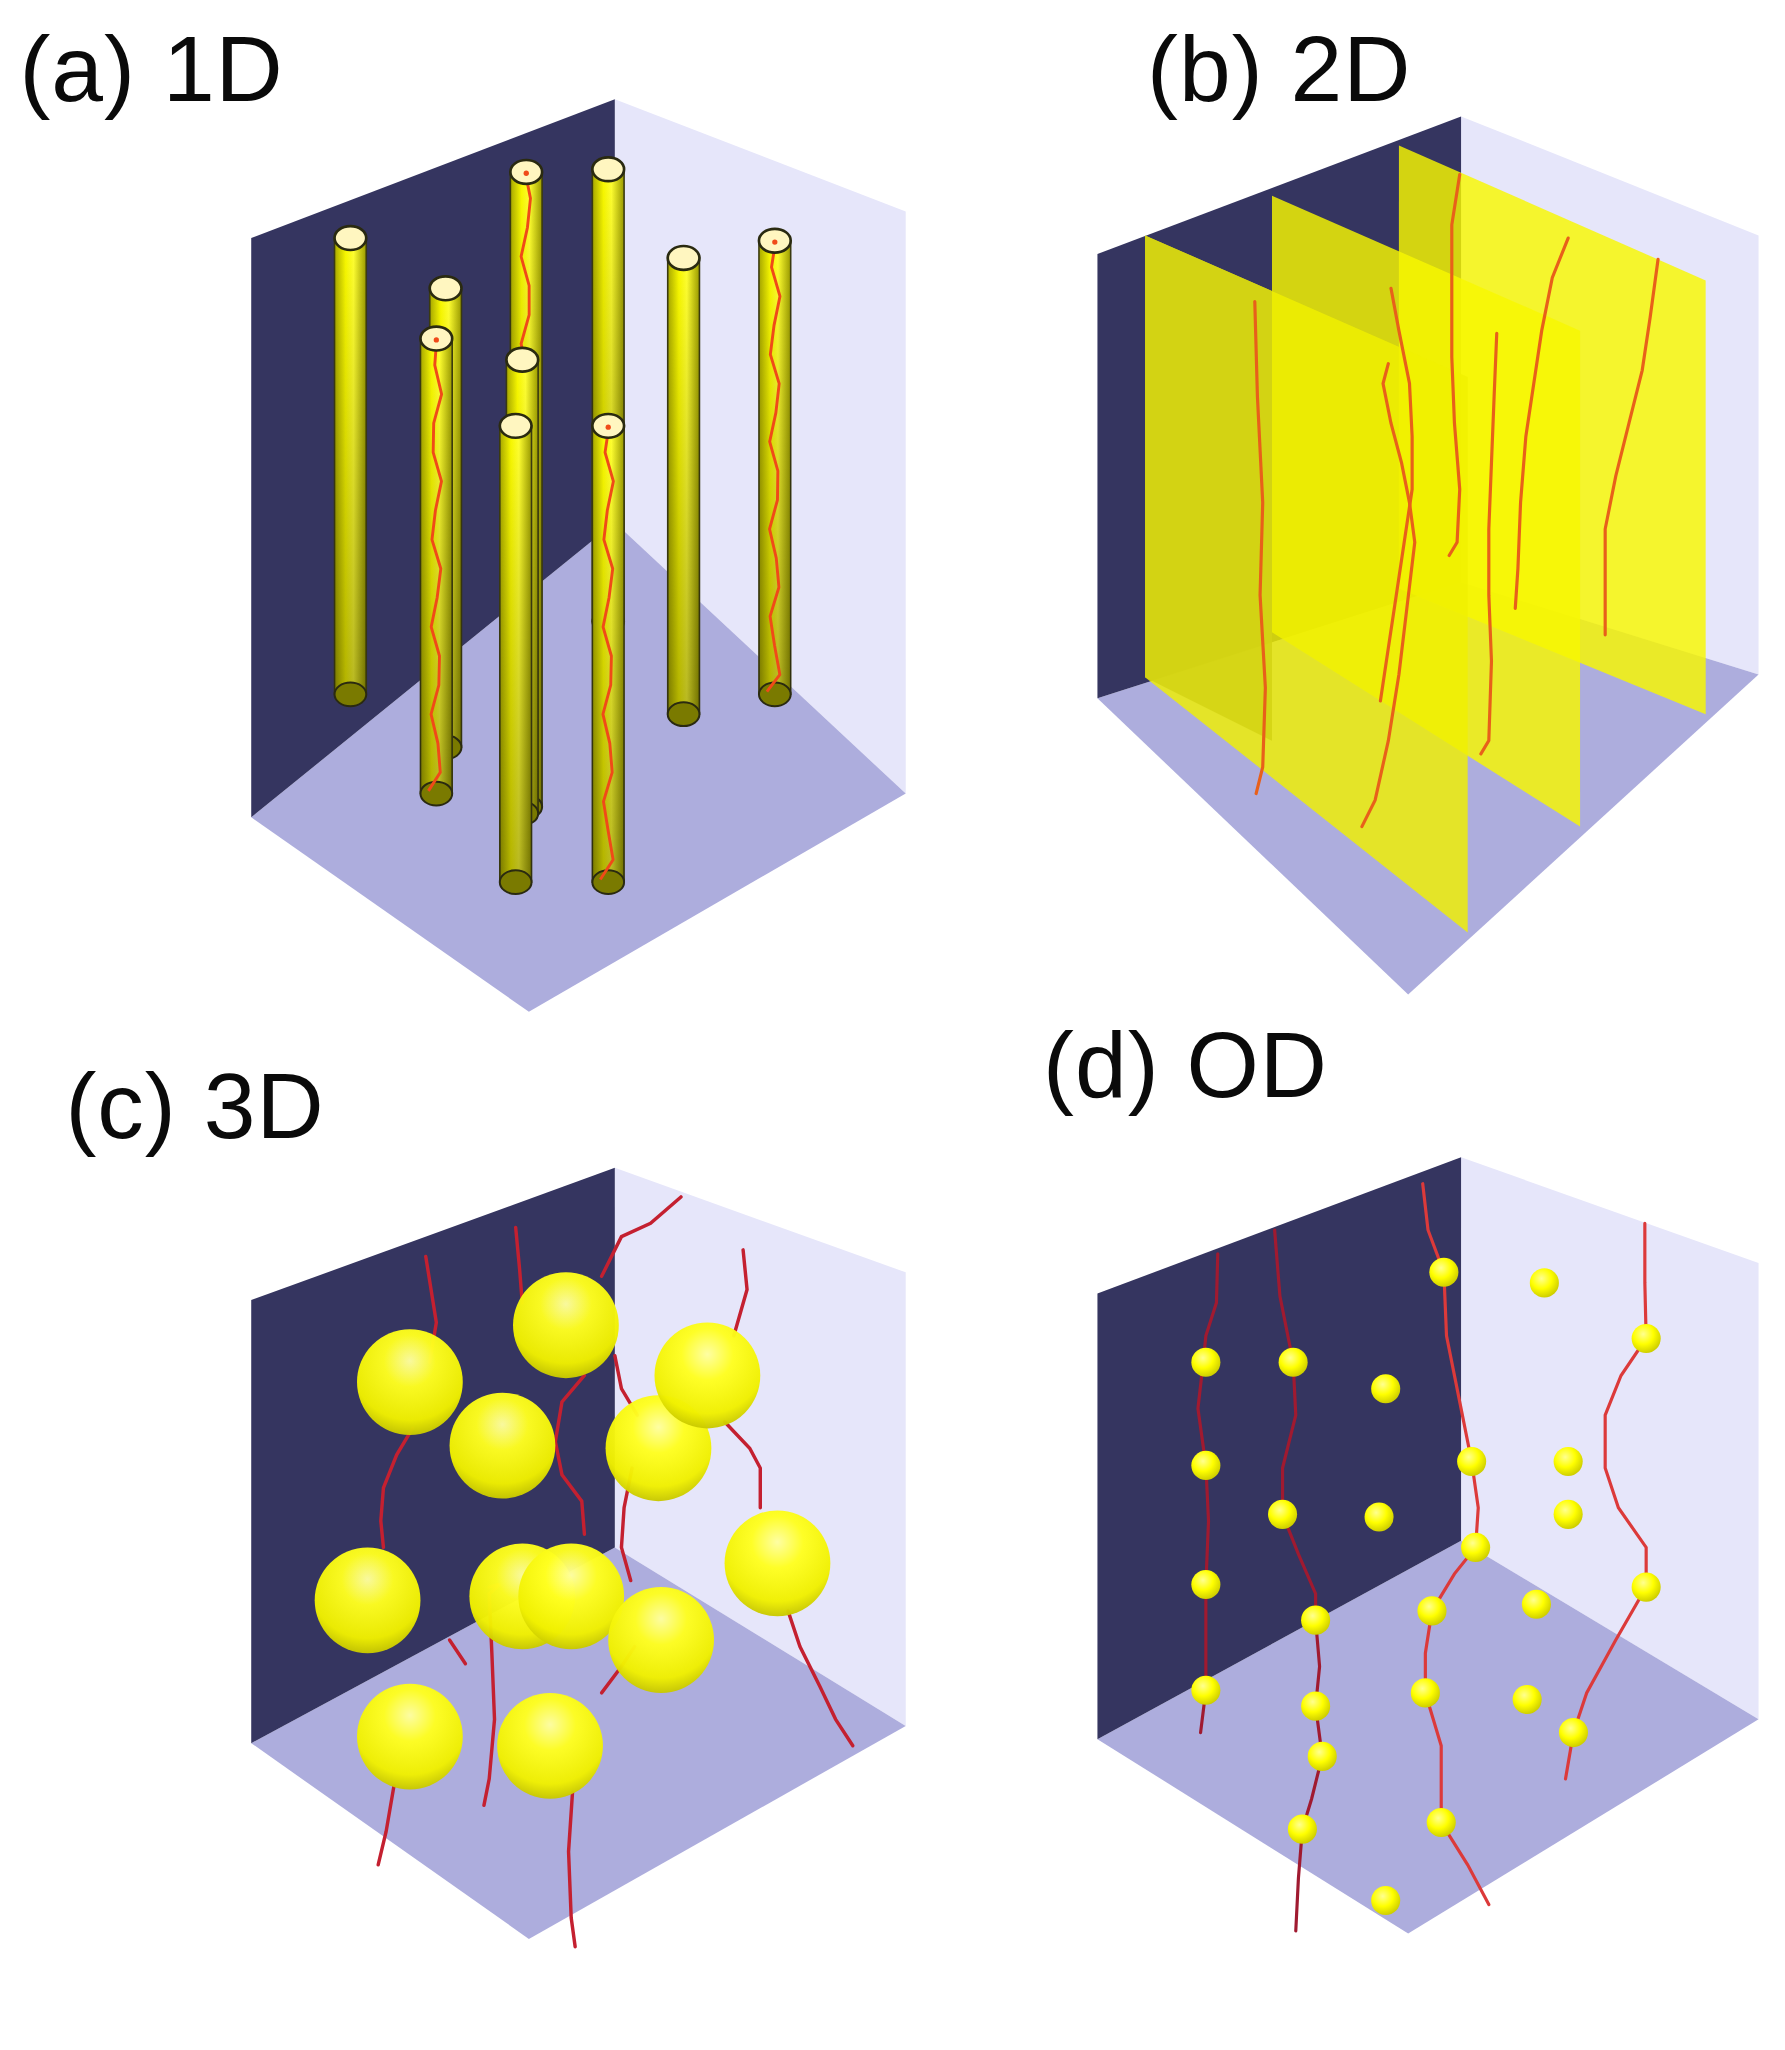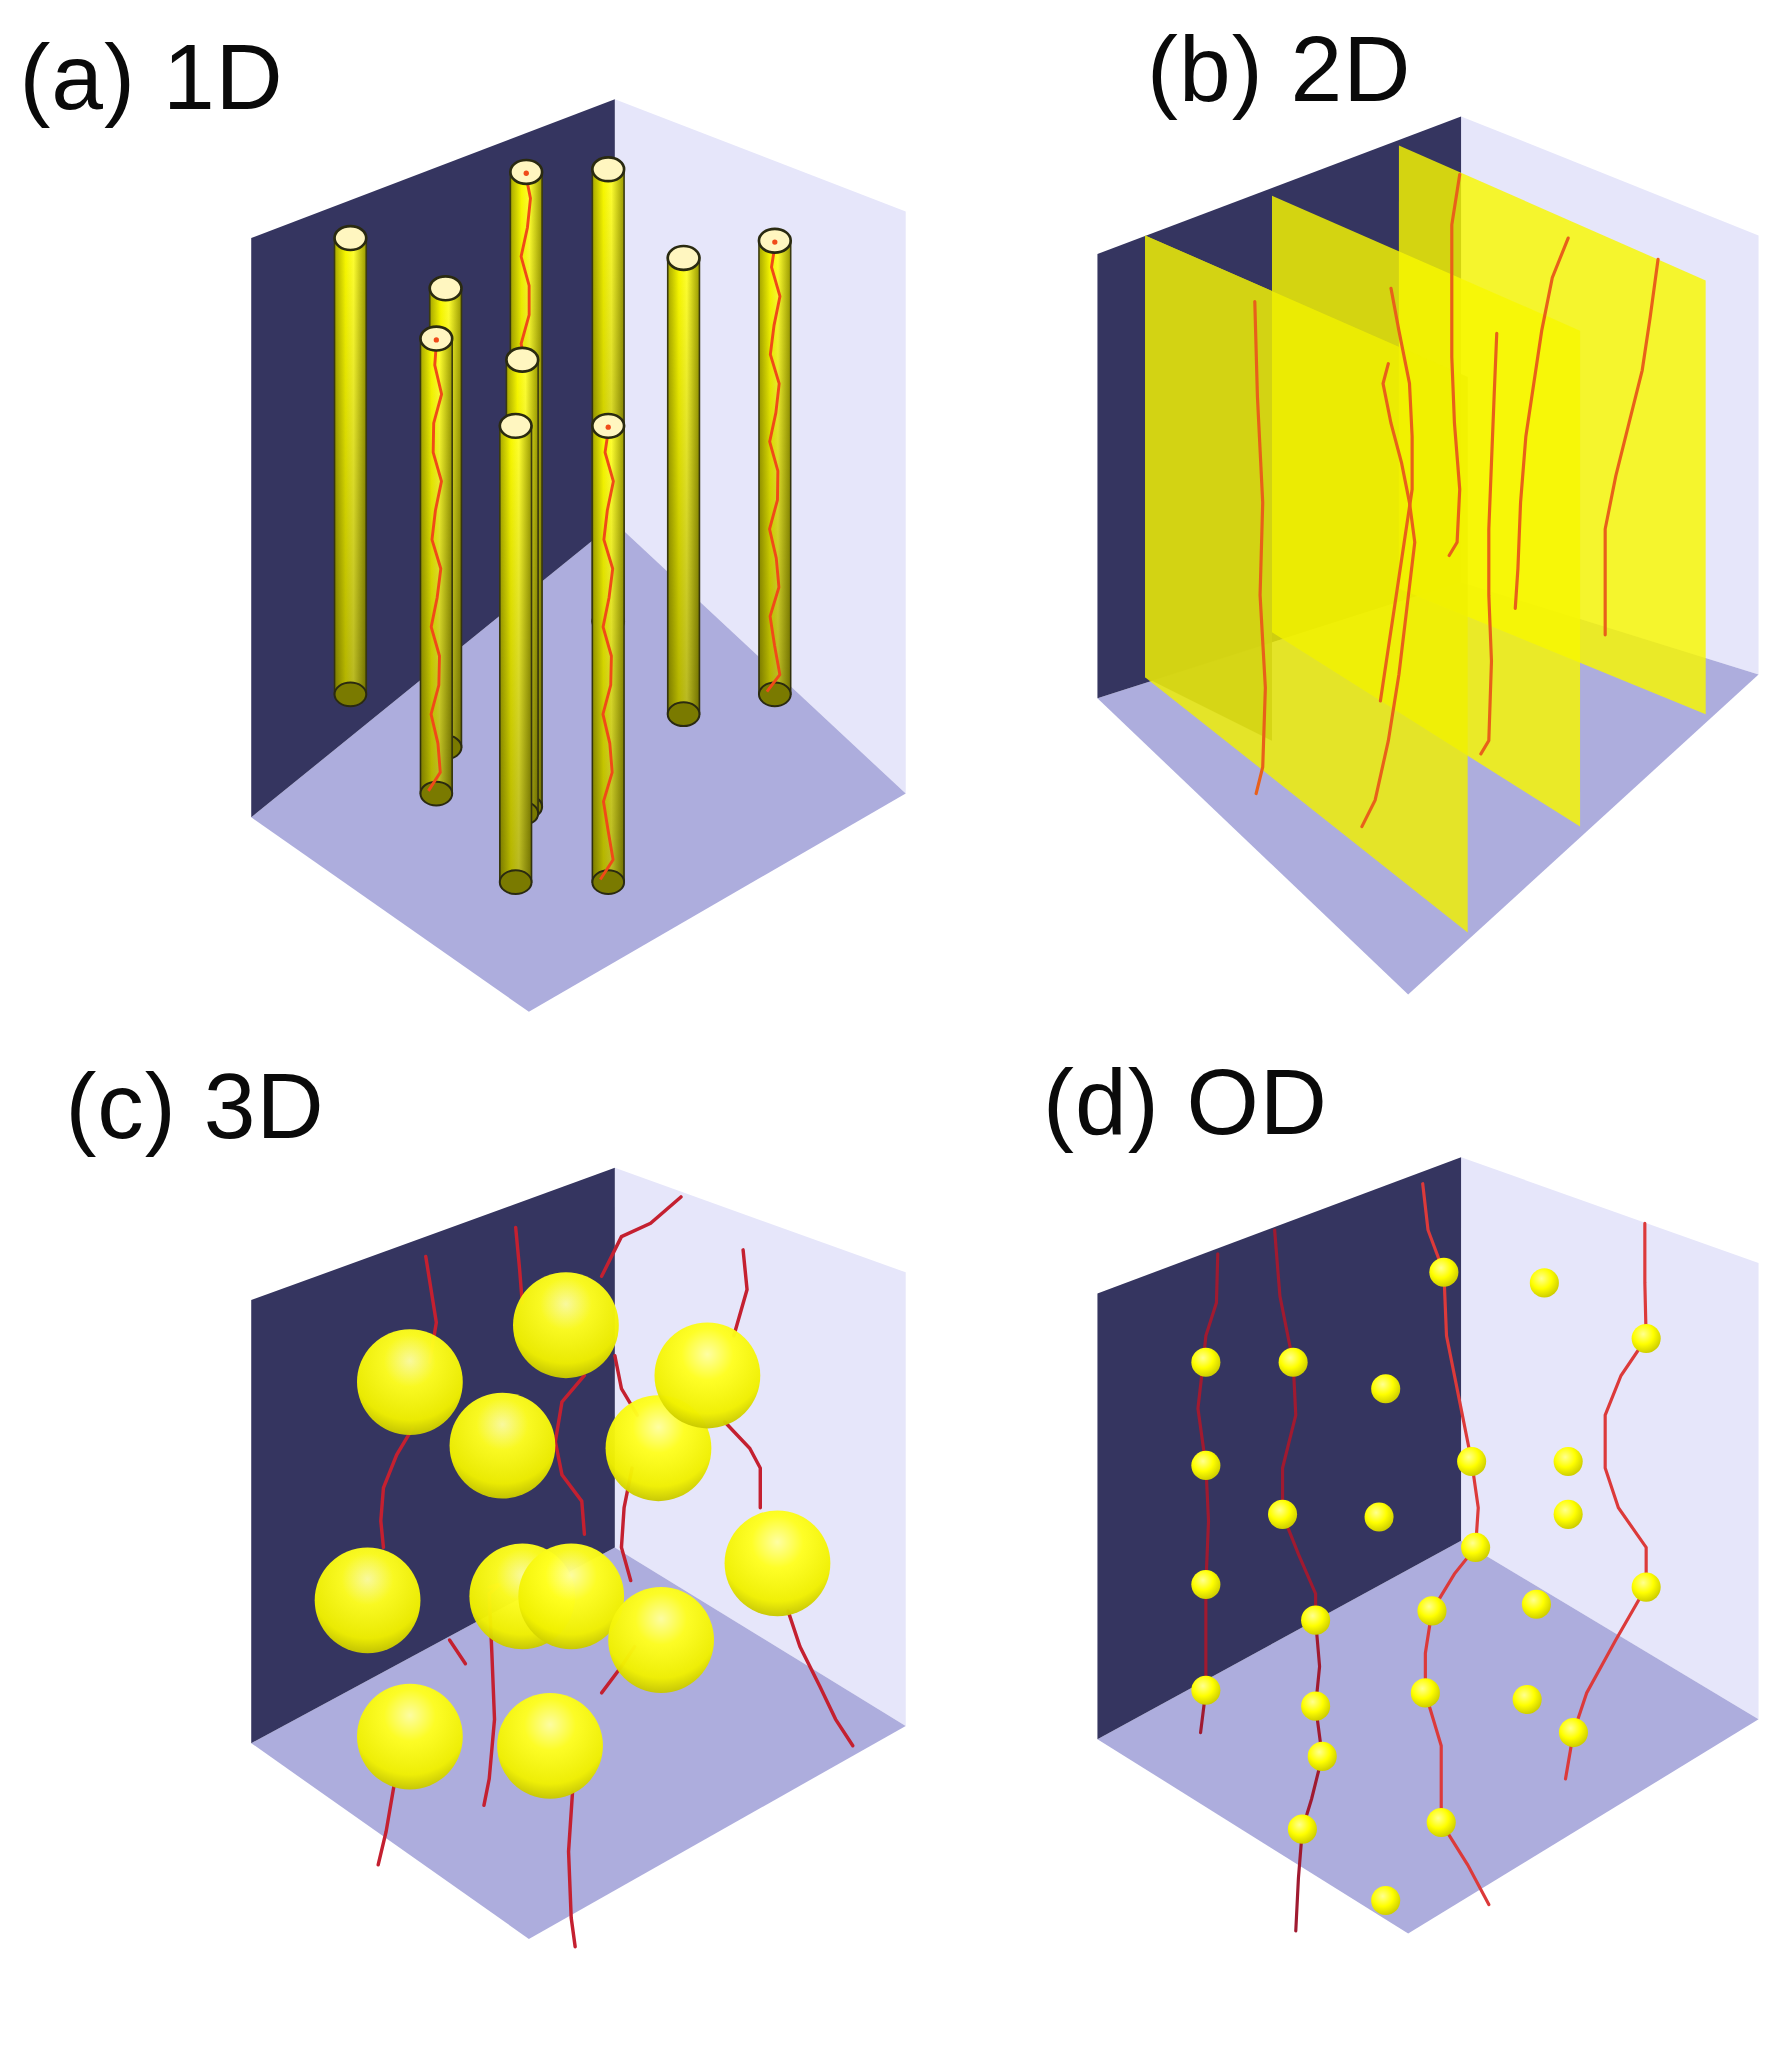--- a/index.html
+++ b/index.html
@@ -195,17 +195,17 @@
       <circle cx="1078" cy="1280" r="11" fill="url(#dotGrad)"></circle>
       <circle cx="1155" cy="1285" r="11" fill="url(#dotGrad)"></circle>
       <circle cx="1190" cy="1310" r="11" fill="url(#dotGrad)"></circle>
       <circle cx="1000" cy="1328" r="11" fill="url(#dotGrad)"></circle>
       <circle cx="985" cy="1383" r="11" fill="url(#dotGrad)"></circle>
       <circle cx="1090" cy="1378" r="11" fill="url(#dotGrad)"></circle>
       <circle cx="1048" cy="1437" r="11" fill="url(#dotGrad)"></circle>
     </g>
 </svg>
 
-<div class="panel-label" id="label-a" style="left: 19.4px; top: 31px;">(a) 1D</div>
+<div class="panel-label" id="label-a" style="left: 19.4px; top: 23px;">(a) 1D</div>
 <div class="panel-label" id="label-b" style="left: 1132px; top: 23px; margin-left: 15px;">(b) 2D</div>
 <div class="panel-label" id="label-c" style="left: 19.4px; top: 1060px; margin-left: 46px;">(c) 3D</div>
-<div class="panel-label" id="label-d" style="left: 1043px; top: 1056px;">(d) OD</div>
+<div class="panel-label" id="label-d" style="left: 1043px; top: 1019px;">(d) OD</div>
 
 
 </body></html>

